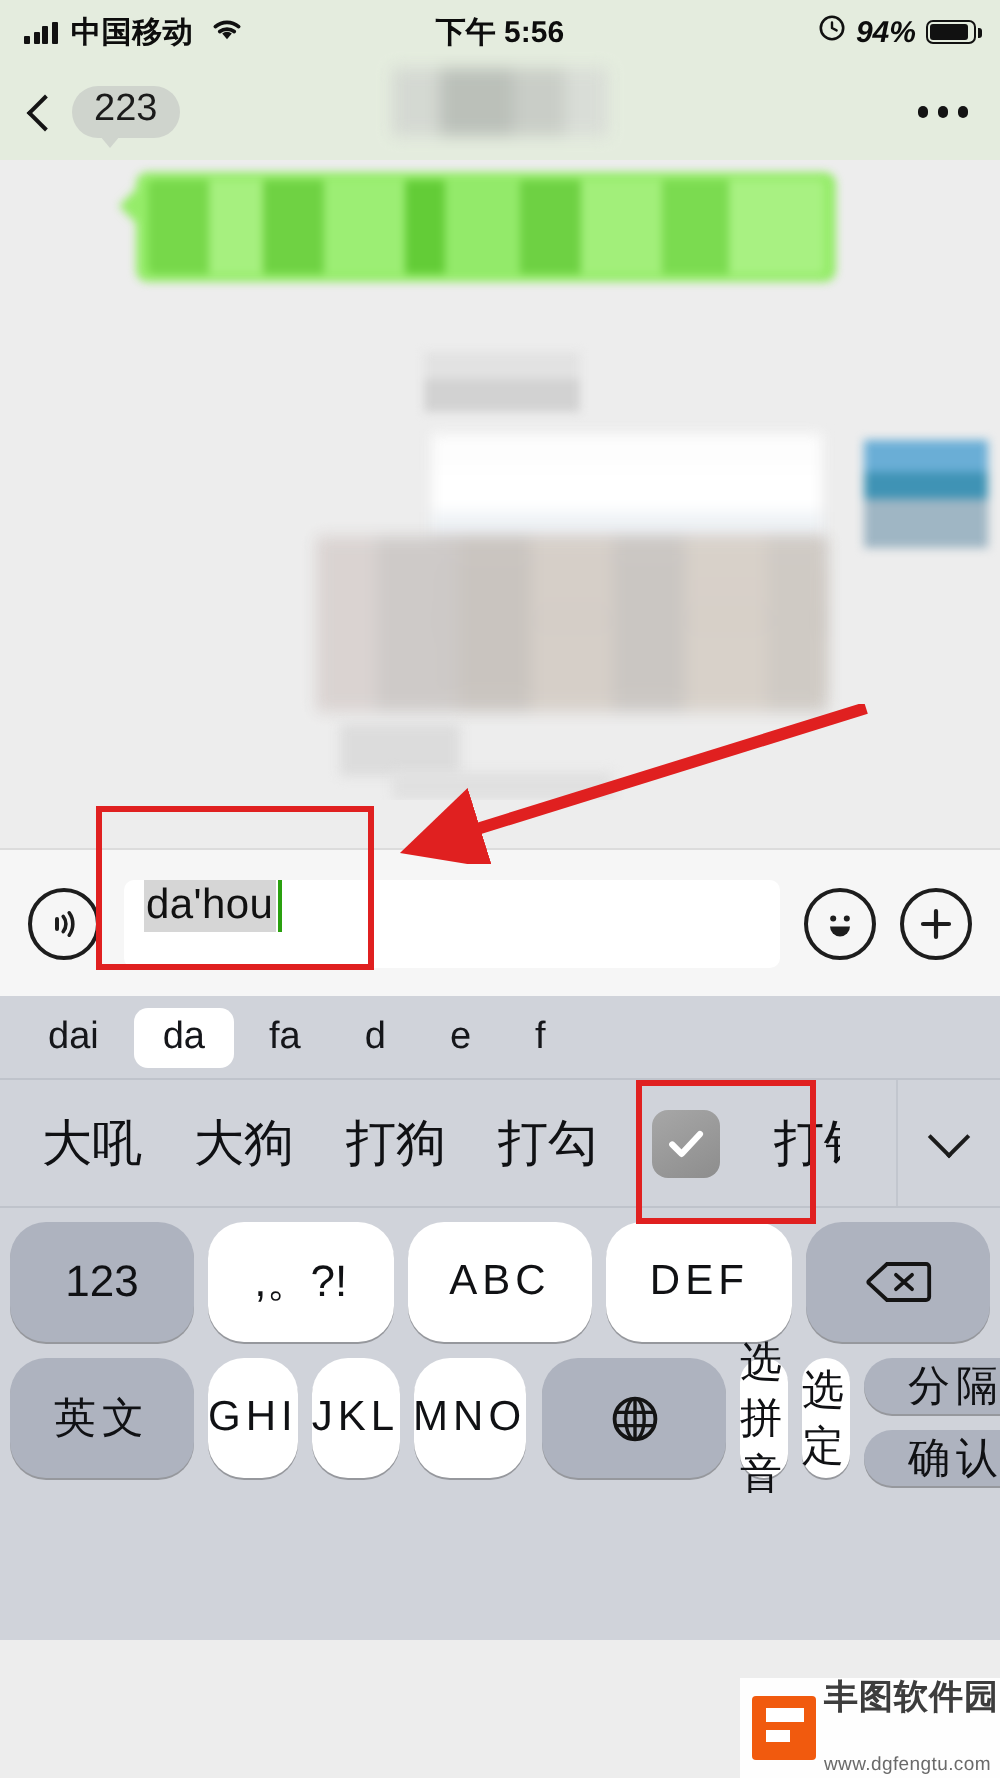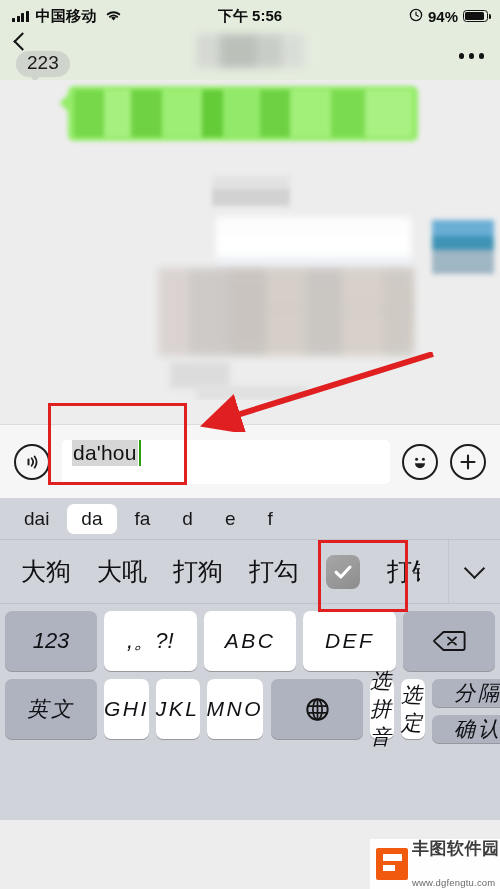--- a/index.html
+++ b/index.html
@@ -14,40 +14,40 @@
   
   .statusbar{
     position:absolute; top:0; left:0; width:500px; height:32px;
     background:#e4ecde;
     display:flex; align-items:center; padding:0 12px;
     font-size:15px; color:#0d0d0d; font-weight:600;
   }
   .sb-left{ display:flex; align-items:center; gap:7px; }
   .sb-center{ position:absolute; left:0; right:0; text-align:center;
               font-size:15px; font-weight:600; pointer-events:none; }
-  .sb-right{ margin-left:auto; display:flex; align-items:center; gap:5px; z-index:2;}
+  .sb-right{ margin-left:auto; display:flex; align-items:center; gap:5px; z-index:2;font-style:italic;}
   .bars{ display:flex; align-items:flex-end; gap:1.5px; height:11px;}
   .bars i{ display:block; width:3px; background:#111; border-radius:.5px;}
   .bars i:nth-child(1){height:4px;} .bars i:nth-child(2){height:6px;}
   .bars i:nth-child(3){height:8.5px;} .bars i:nth-child(4){height:11px;}
   .carrier{ font-size:15px; letter-spacing:.3px;}
   .batt{ width:25px;height:12px;border:1.6px solid #111;border-radius:3.5px;
          position:relative; display:flex; align-items:center; padding:1.3px;}
   .batt::after{content:"";position:absolute;right:-3.5px;top:3px;width:2px;height:5px;
                background:#111;border-radius:0 1.5px 1.5px 0;}
   .batt span{display:block;height:100%;width:94%;background:#111;border-radius:1.5px;}
   .pct{font-size:15px;font-weight:600;}
 
   
   .navbar{
     position:absolute; top:32px; left:0; width:500px; height:48px;
     background:#e4ecde;
     display:flex; align-items:center; padding:0 16px;
   }
-  .back-wrap{display:flex;align-items:flex-start;gap:3px;flex-direction:column;}
+  .back-wrap{display:flex;align-items:center;gap:3px;}
   .chev-back{ width:13px;height:13px;border-left:2.6px solid #141414;
               border-bottom:2.6px solid #141414; transform:rotate(45deg);
               margin-right:4px; }
   .badge{ background:#cfd4cd; color:#1b1b1b; font-size:19px; font-weight:500;
           border-radius:13px; padding:1px 11px 3px; position:relative;}
   .badge::after{content:"";position:absolute;left:14px;bottom:-5px;width:0;height:0;
                 border-left:5px solid transparent;border-right:5px solid transparent;
                 border-top:6px solid #cfd4cd;}
   .nav-title-blur{
     position:absolute; left:50%; transform:translateX(-50%); top:2px;
@@ -166,23 +166,23 @@
     background:#d0d3da; display:flex; align-items:center; justify-content:center;
     border-left:1px solid #c2c6ce;
   }
   .chev-d{ width:15px;height:15px;border-right:2.6px solid #1b1b1b;
            border-bottom:2.6px solid #1b1b1b; transform:rotate(45deg);
            margin-top:-6px;}
 
   .keys{ padding:7px 5px 6px; display:flex; flex-direction:column; gap:8px; }
   .krow{ display:flex; gap:7px; height:60px; }
   .key{
-    flex:1; border-radius:7px; display:flex; align-items:center; justify-content:center;
+    flex:1; border-radius:18px; display:flex; align-items:center; justify-content:center;
     font-size:22px; color:#101114; box-shadow:0 1px 0 rgba(0,0,0,.28);
-    background:#fff; user-select:none;font-style:italic;
+    background:#fff; user-select:none;
   }
   .key.fn{ background:#aeb3bf; }
   .key.active{ background:#e8eaef; }
   .key.cn{ font-size:21px; letter-spacing:3px; }
   .key.lat{ letter-spacing:2.5px; font-size:21px; }
   .key.narrow{ flex:0 0 92px; }
   .key.tall{ height:128px;text-align:right; }
   .rightcol{ display:flex; flex-direction:column; gap:8px; flex:0 0 92px; }
   .kbody{ display:flex; gap:7px; }
   .kleft{ display:flex; gap:8px; flex:1; }
@@ -298,22 +298,22 @@
   <div class="pinyin-row">
     <span class="py">dai</span>
     <span class="py sel">da</span>
     <span class="py">fa</span>
     <span class="py">d</span>
     <span class="py">e</span>
     <span class="py">f</span>
   </div>
 
   <div class="cand-row">
+    <span class="cand">大吼</span>
     <span class="cand">大狗</span>
-    <span class="cand">大吼</span>
     <span class="cand">打狗</span>
     <span class="cand">打勾</span>
     <span class="cand-emoji">
       <svg viewBox="0 0 24 24">
           <path d="M4.5 12.3 L9.6 17.4 L19.6 6.6" stroke="#fff" stroke-width="3.4" fill="none" stroke-linecap="round" stroke-linejoin="round"></path>
         </svg>
     </span>
     <span class="cand cand-clip">打钩</span>
     <span class="expand">
         <span class="chev-d"></span>

